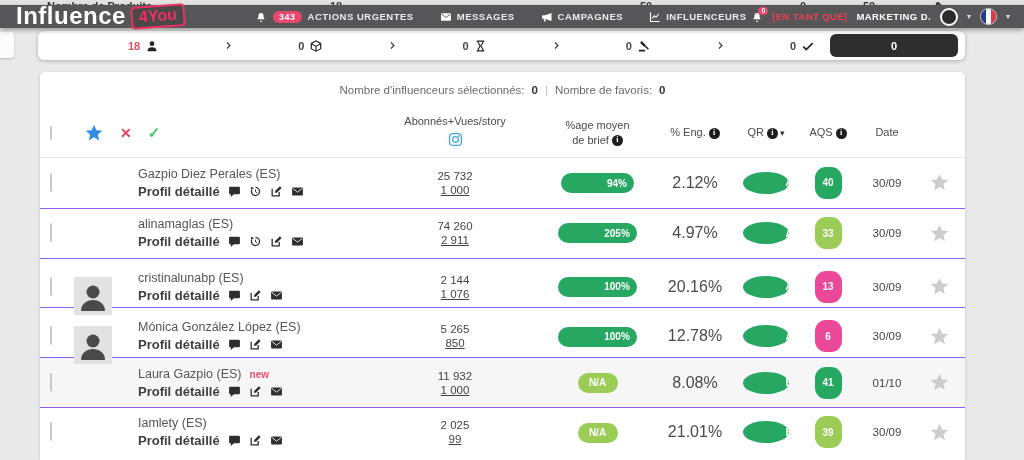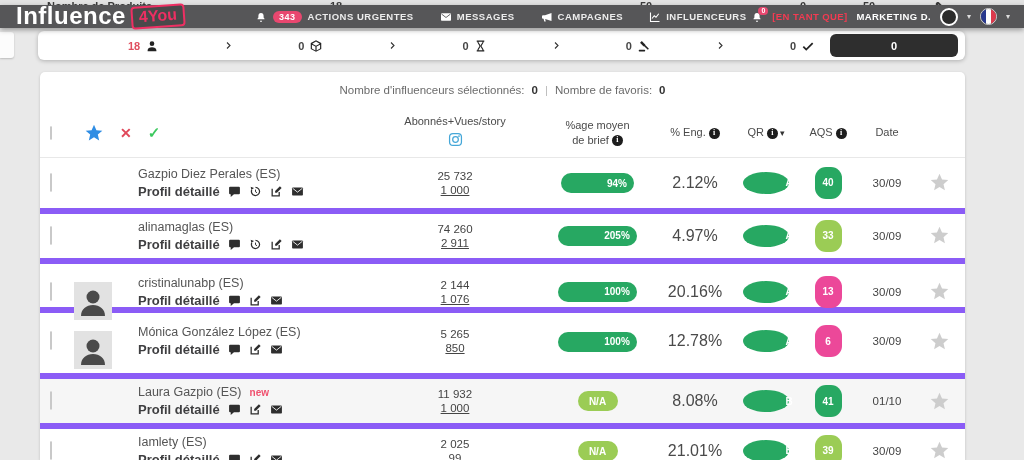--- a/index.html
+++ b/index.html
@@ -59,23 +59,23 @@
   .hdr-actions { grid-column:2 / span 2; display:flex; align-items:center; gap:16px; padding-left:10px; }
   .hdr-star svg { display:block; }
   .hdr-x { color:#e0485a; font-weight:bold; font-size:14px; cursor:pointer; }
   .hdr-check { color:#3dc95f; font-weight:bold; font-size:15px; cursor:pointer; }
   .ig-wrap { margin-top:3px; display:flex; justify-content:center; }
   .info-i { display:inline-flex; width:11px; height:11px; border-radius:50%; background:#1d1d1d; color:#fff;
             font-size:8px; font-weight:bold; align-items:center; justify-content:center; vertical-align:middle;
             margin-left:3px; cursor:pointer; font-family:"Liberation Serif", serif; }
   .hdr-caret { font-size:9px; color:#333; margin-left:2px; cursor:pointer; }
 
-  .row { height:49.8px; border-top:6px solid #8b5cf6; }
+  .row { height:49.8px; border-top:1px solid #8b5cf6; }
   .row:first-child { border-top:none; }
-  .row.shaded { background:#f6f6f6;margin-top:16px; }
+  .row.shaded { background:#f6f6f6; }
   .checkbox { width:15px; height:15px; border:1px solid #c9c9c9; border-radius:2px; background:#fff; margin-left:10px; cursor:pointer; }
   .avatar { width:38px; height:38px; border-radius:50%; margin-left:8px; overflow:hidden; background:#e2e2e2; }
   .avatar svg { display:block; }
   .name-cell { padding-left:8px; }
   .name-line { font-size:12.5px; color:#555; cursor:pointer; white-space:nowrap; }
   .new-tag { color:#f0506e; font-size:10px; font-weight:bold; margin-left:8px; }
   .sub-line { display:flex; align-items:center; gap:8px; margin-top:3px; }
   .profil { font-size:13px; font-weight:bold; color:#3f3f41; cursor:pointer; }
   .act-icon { display:flex; cursor:pointer; }
   .num-cell { text-align:center; font-size:11.5px; color:#444; }

